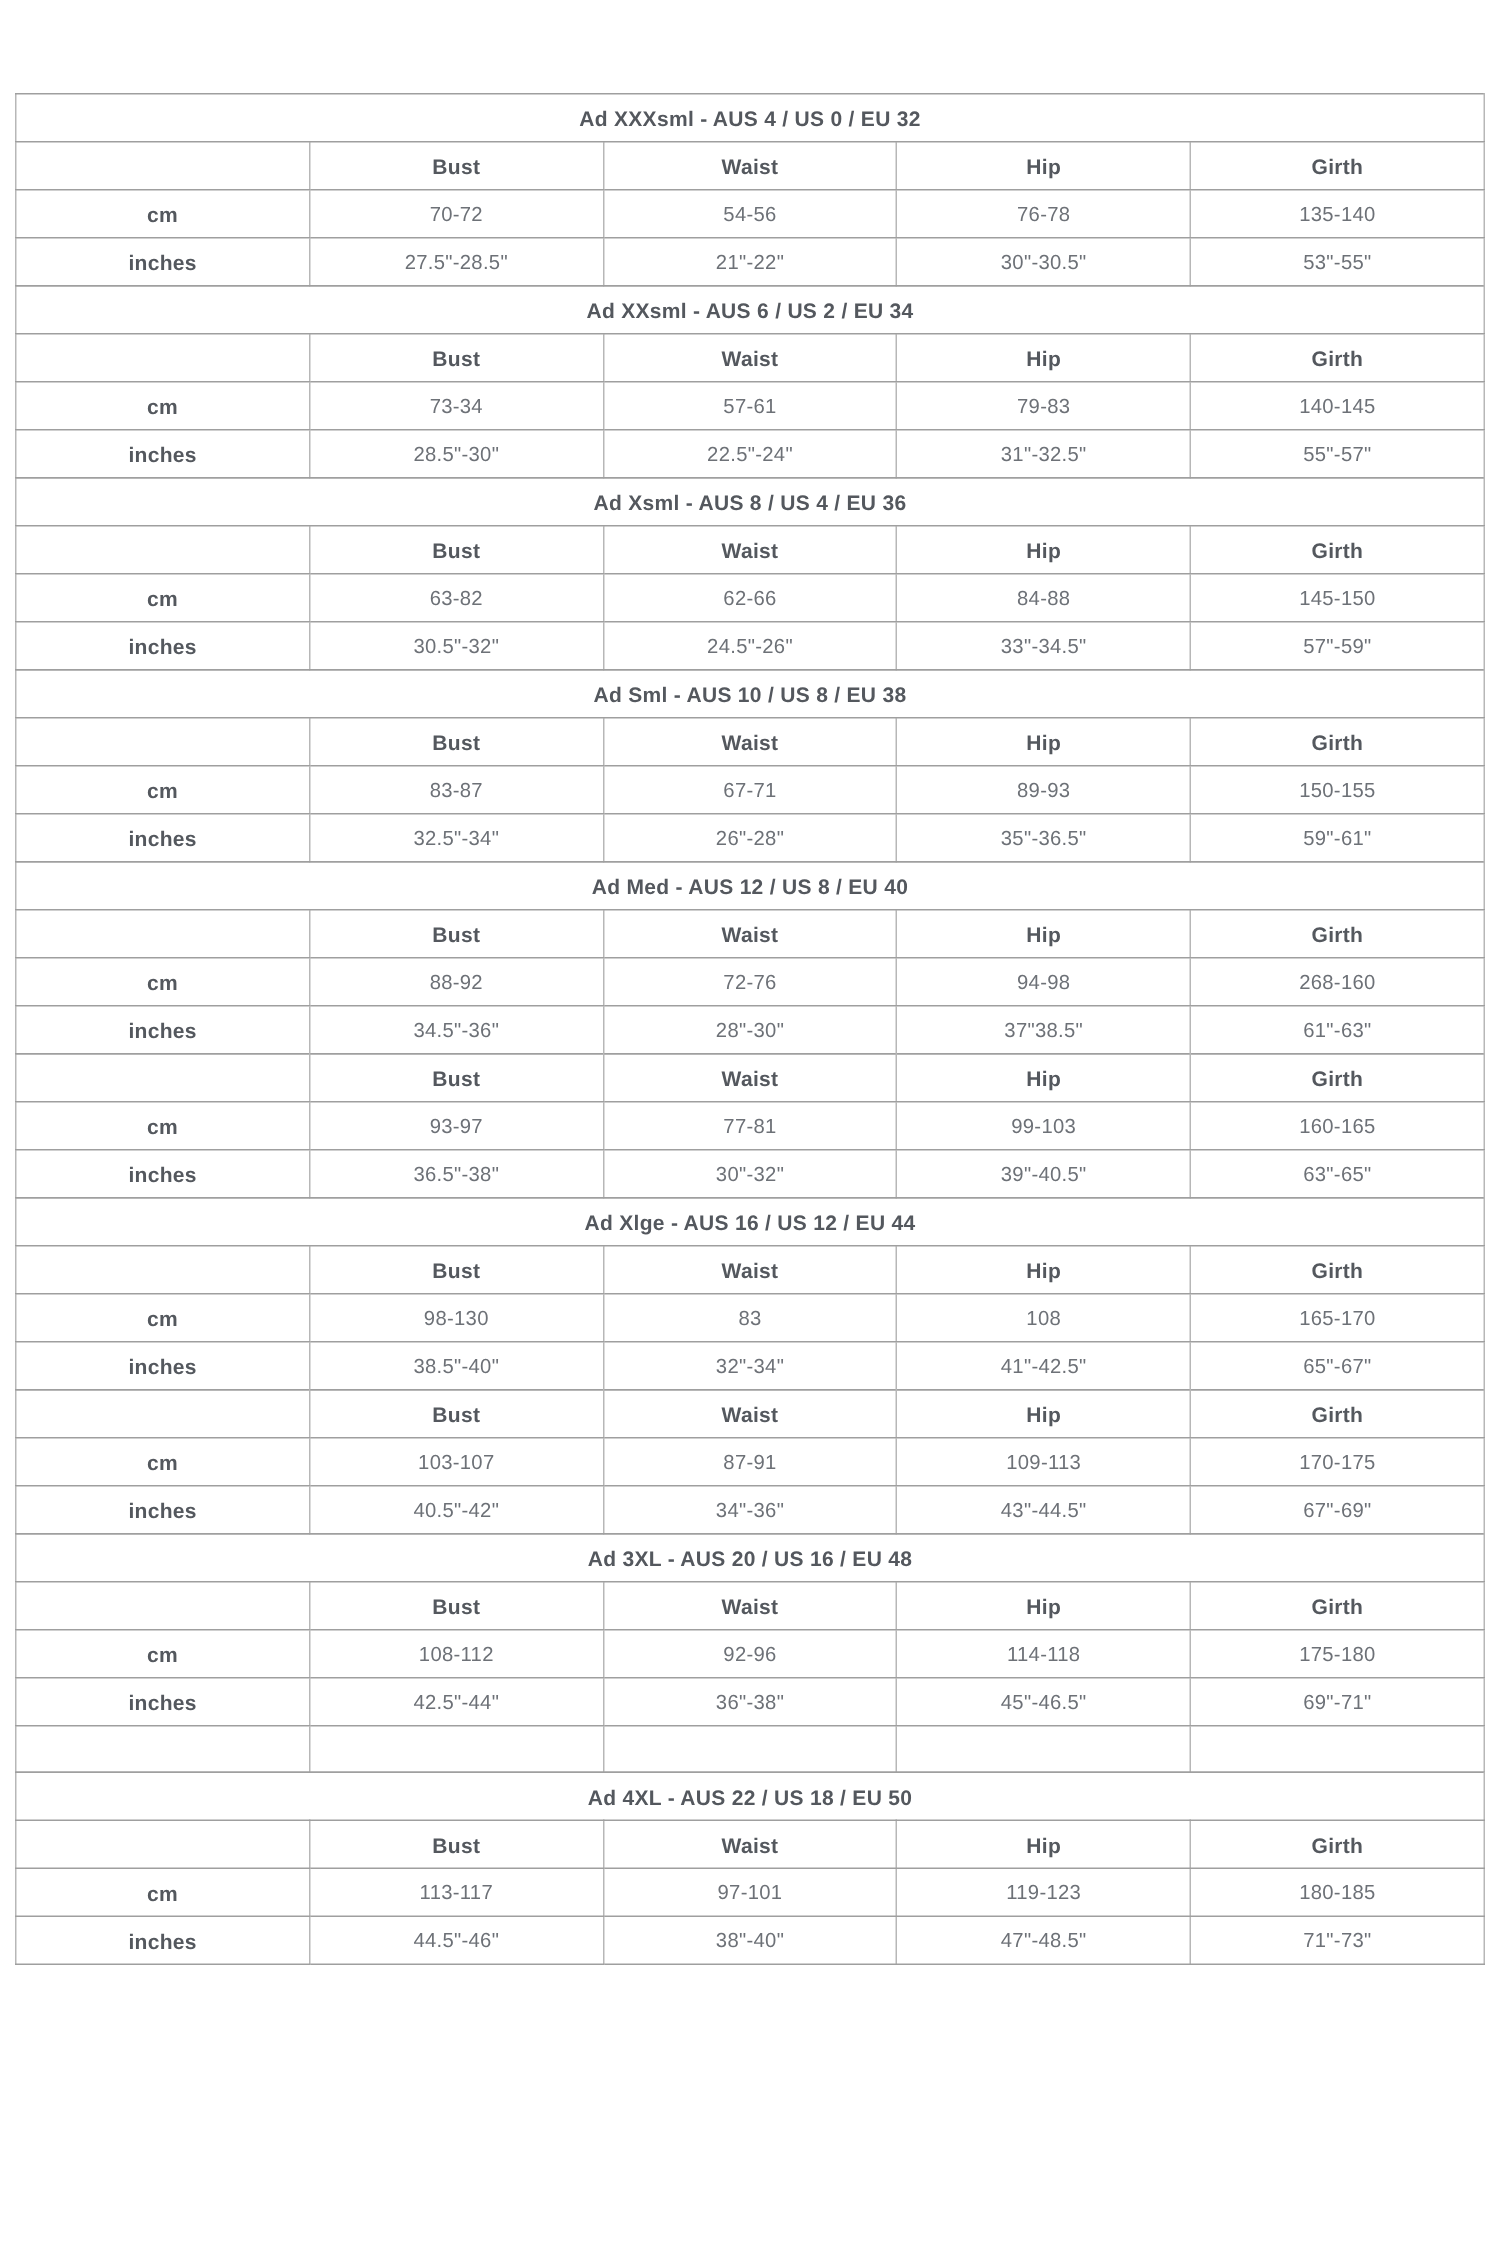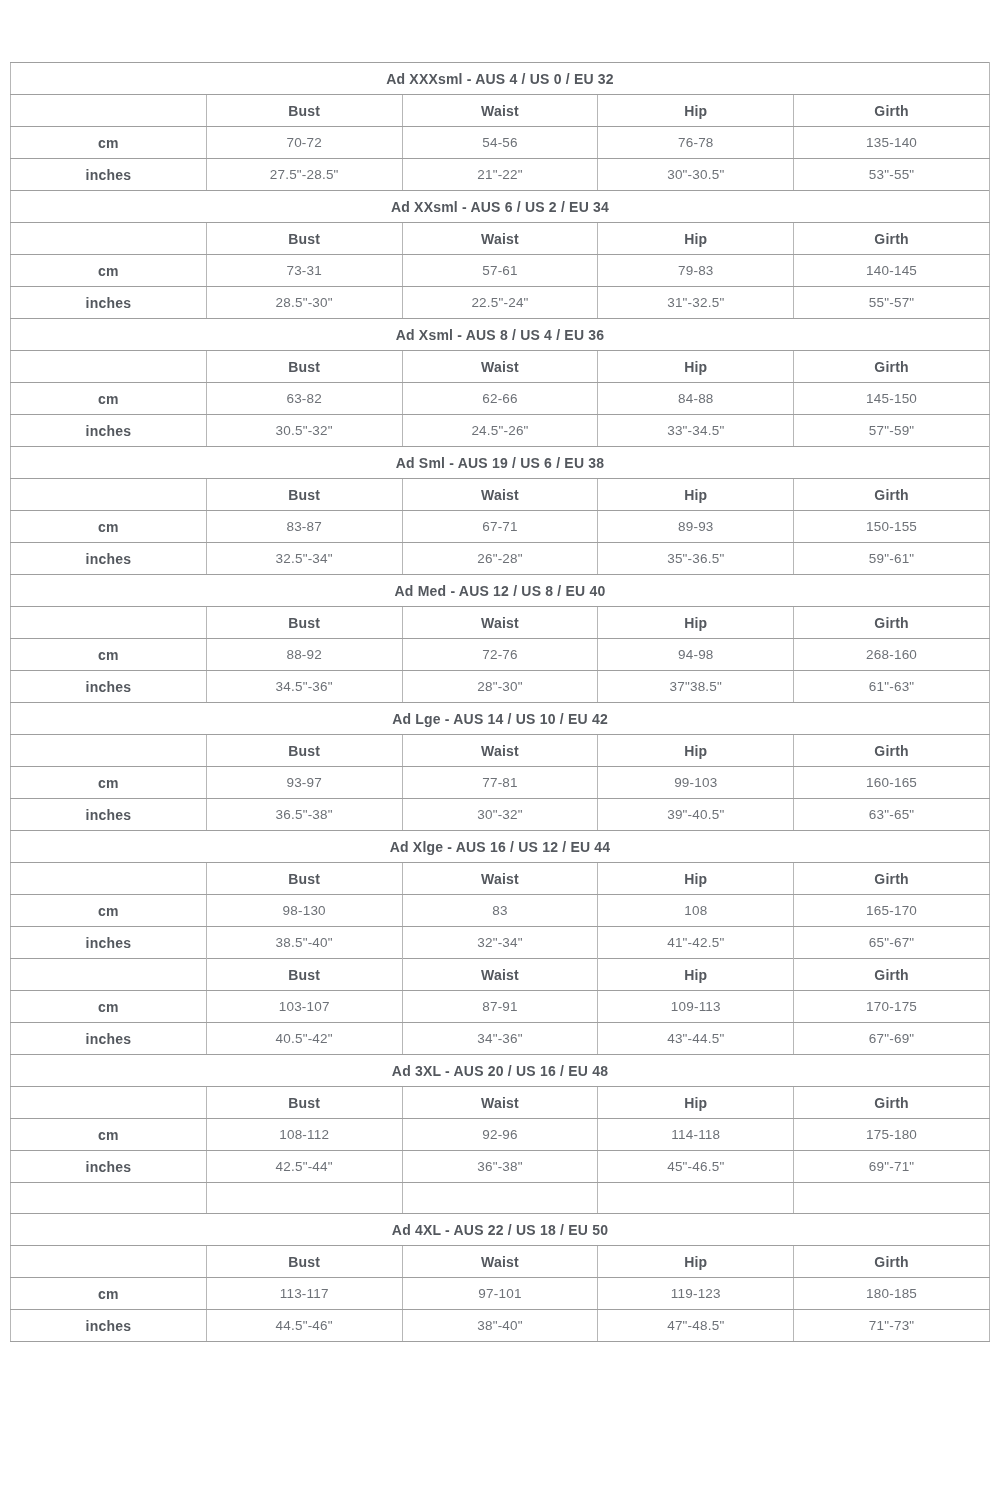--- a/index.html
+++ b/index.html
@@ -112,21 +112,21 @@
       </tr>
       <tr class="header-row">
         <td class="label-cell"></td>
         <td class="header-cell">Bust</td>
         <td class="header-cell">Waist</td>
         <td class="header-cell">Hip</td>
         <td class="header-cell">Girth</td>
       </tr>
       <tr class="data-row">
         <td class="label-cell">cm</td>
-        <td class="value-cell">73-31</td>
+        <td class="value-cell">73-34</td>
         <td class="value-cell">57-61</td>
         <td class="value-cell">79-83</td>
         <td class="value-cell">140-145</td>
       </tr>
       <tr class="data-row">
         <td class="label-cell">inches</td>
         <td class="value-cell">28.5"-30"</td>
         <td class="value-cell">22.5"-24"</td>
         <td class="value-cell">31"-32.5"</td>
         <td class="value-cell">55"-57"</td>
@@ -175,21 +175,21 @@
   <table class="section">
     <colgroup>
           <col>
           <col>
           <col>
           <col>
           <col>
         </colgroup>
     <tbody>
       <tr class="title-row">
-        <td colspan="5" class="title-cell">Ad Sml - AUS 19 / US 6 / EU 38</td>
+        <td colspan="5" class="title-cell">Ad Sml - AUS 10 / US 8 / EU 38</td>
       </tr>
       <tr class="header-row">
         <td class="label-cell"></td>
         <td class="header-cell">Bust</td>
         <td class="header-cell">Waist</td>
         <td class="header-cell">Hip</td>
         <td class="header-cell">Girth</td>
       </tr>
       <tr class="data-row">
         <td class="label-cell">cm</td>
@@ -248,23 +248,20 @@
 
   <table class="section">
     <colgroup>
           <col>
           <col>
           <col>
           <col>
           <col>
         </colgroup>
     <tbody>
-      <tr class="title-row">
-        <td colspan="5" class="title-cell">Ad Lge - AUS 14 / US 10 / EU 42</td>
-      </tr>
       <tr class="header-row">
         <td class="label-cell"></td>
         <td class="header-cell">Bust</td>
         <td class="header-cell">Waist</td>
         <td class="header-cell">Hip</td>
         <td class="header-cell">Girth</td>
       </tr>
       <tr class="data-row">
         <td class="label-cell">cm</td>
         <td class="value-cell">93-97</td>

